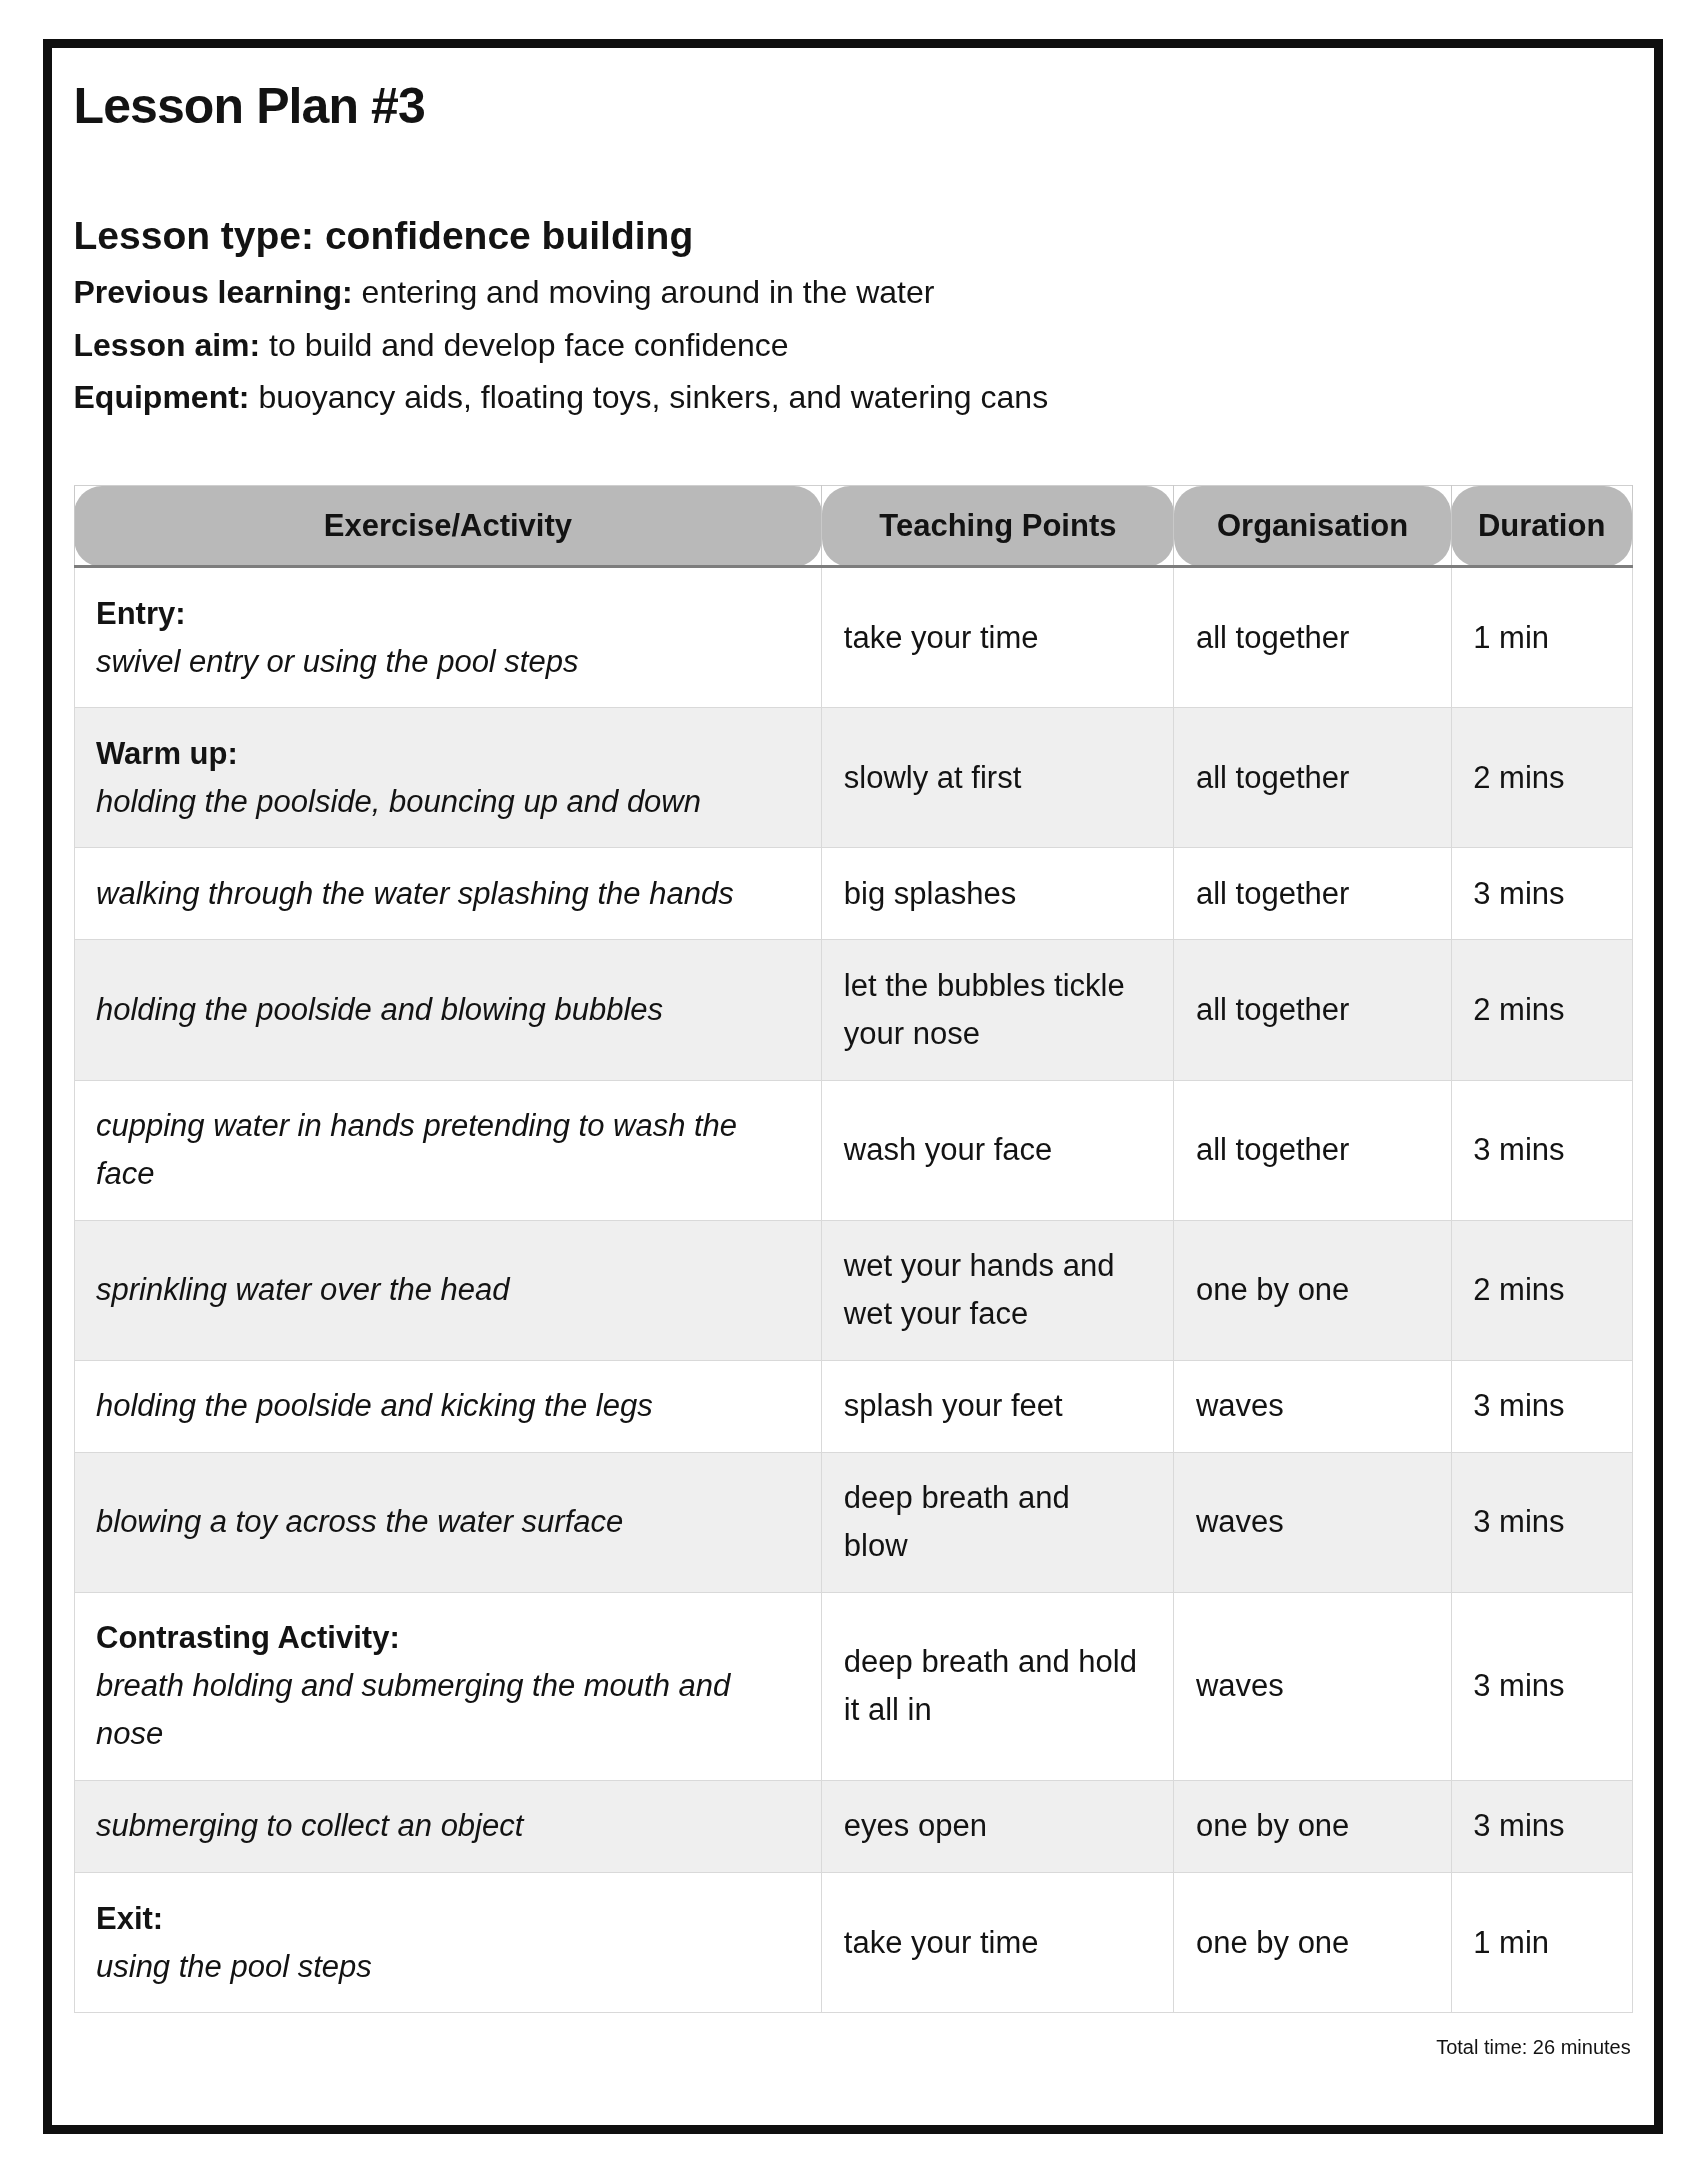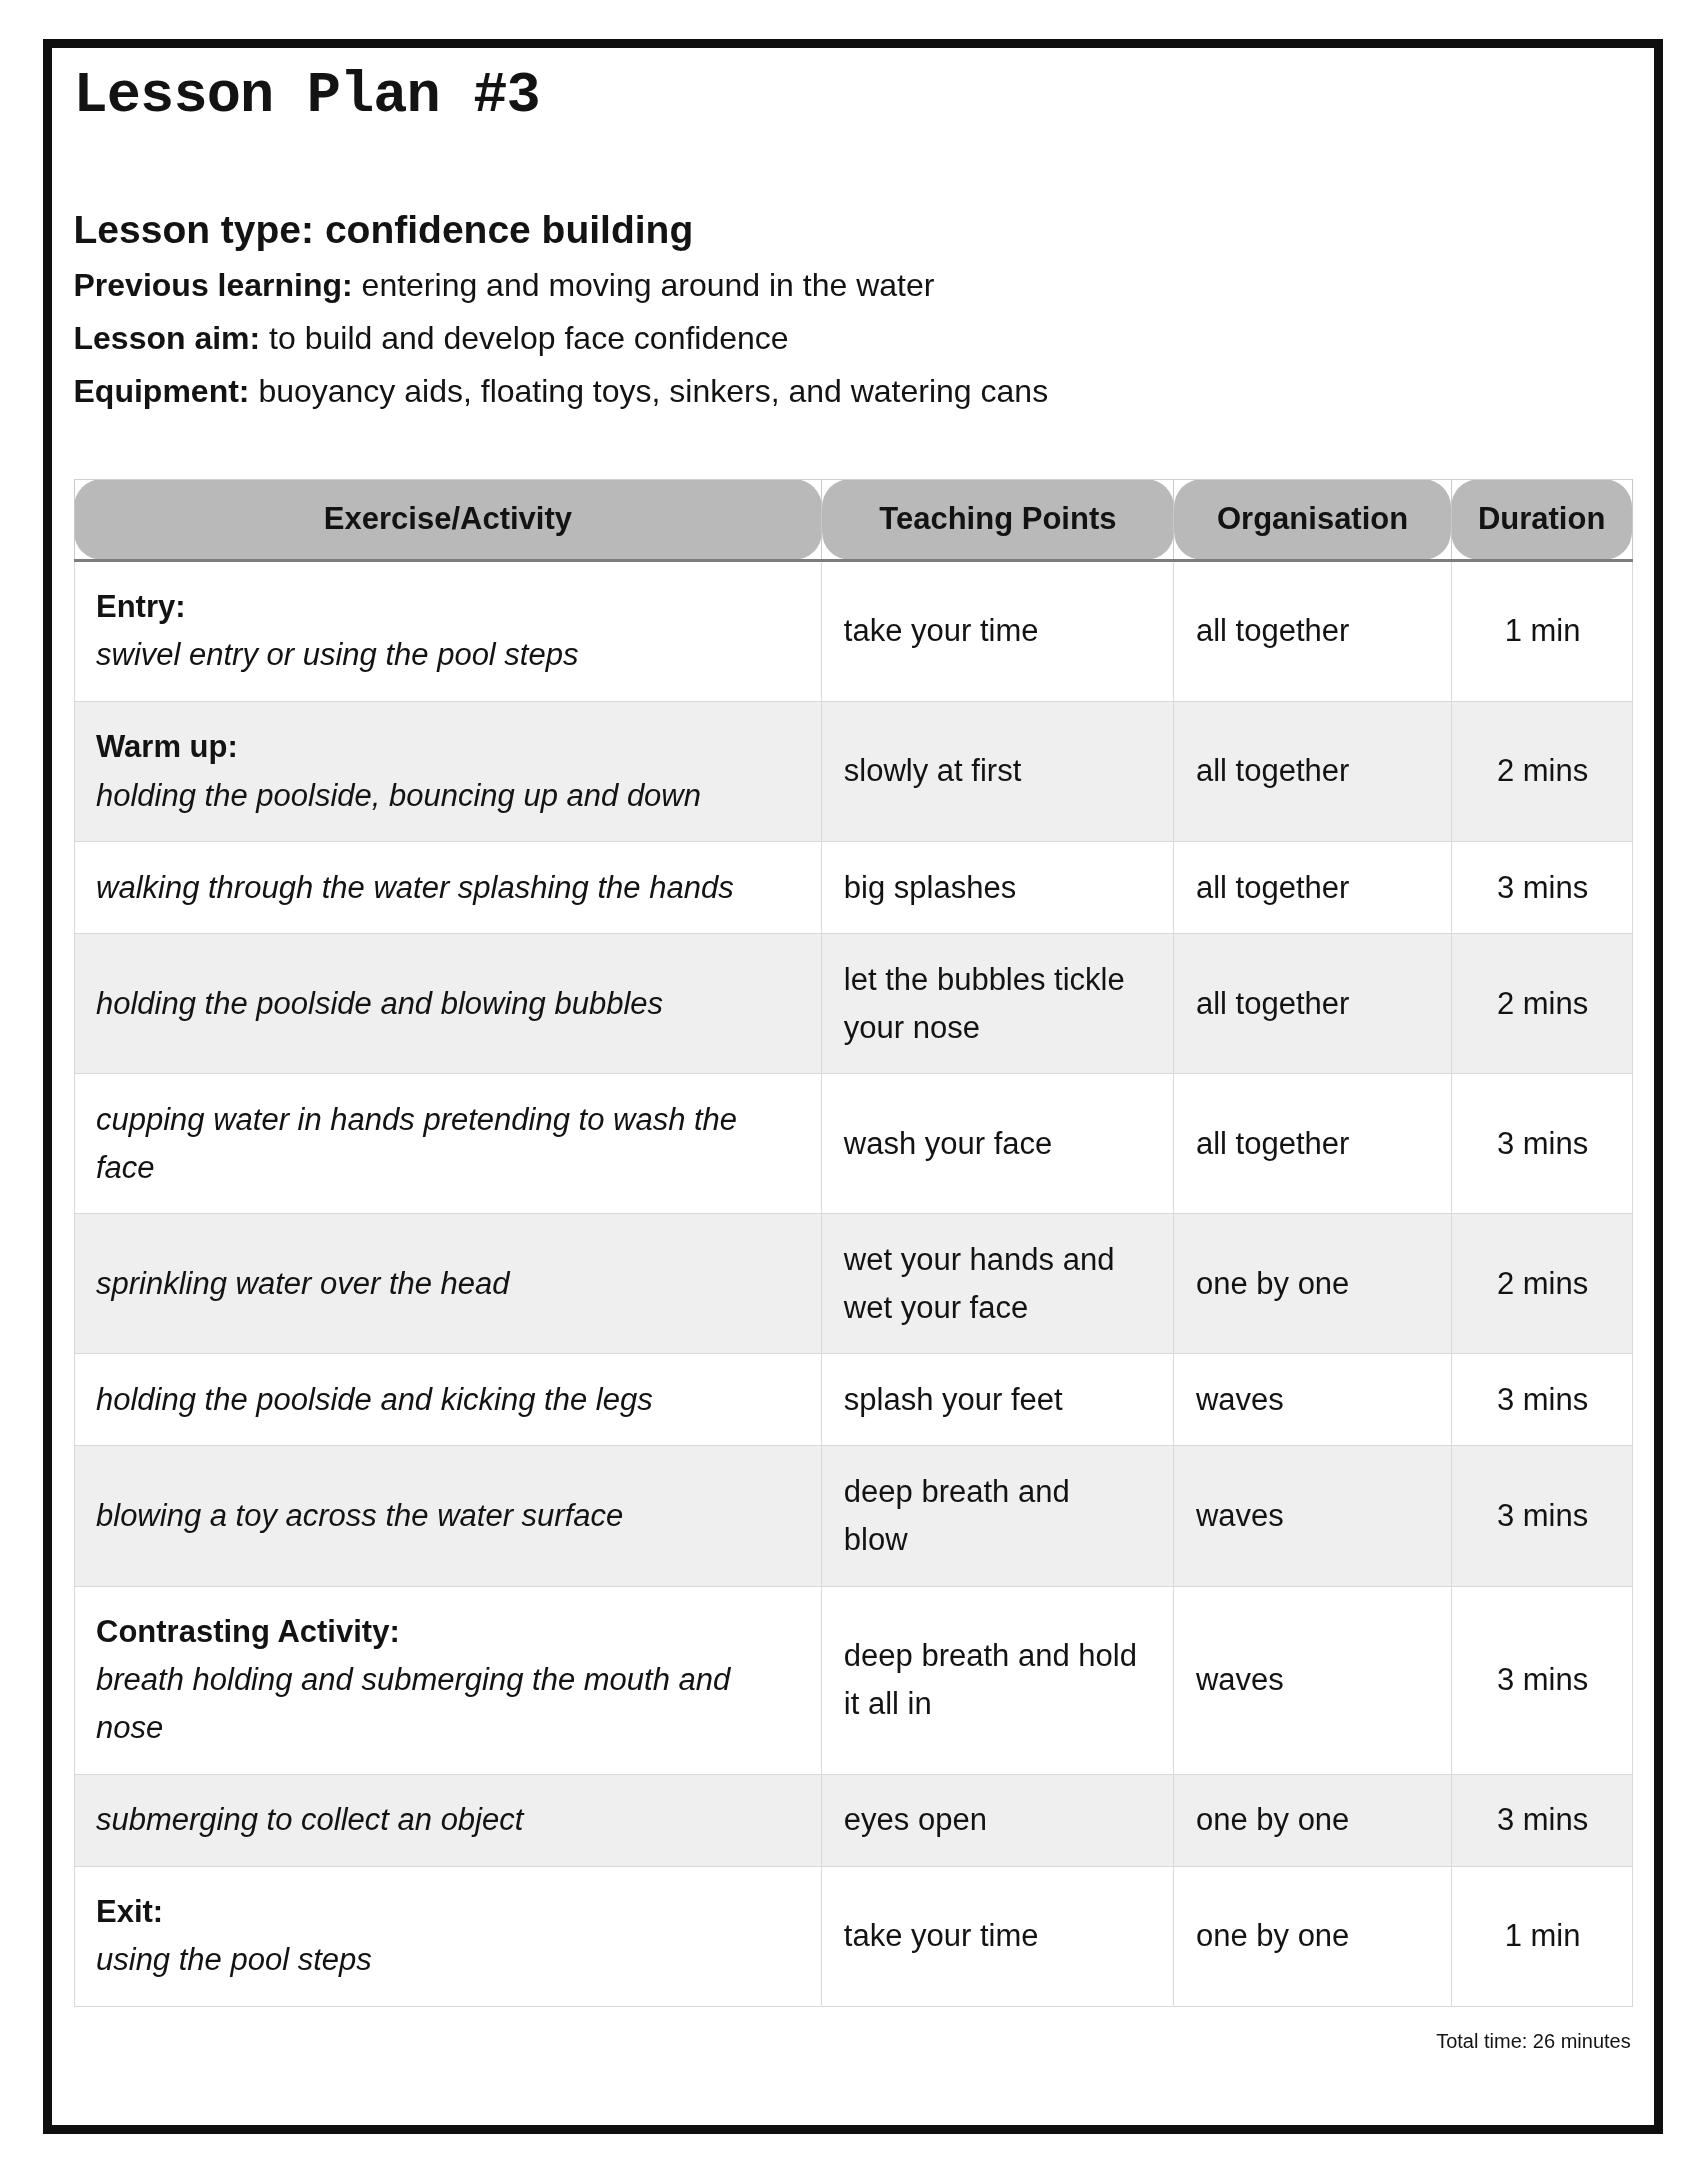--- a/index.html
+++ b/index.html
@@ -14,27 +14,26 @@
     position: absolute;
     left: 43px;
     top: 39px;
     width: 1620px;
     height: 2095px;
     border: 9px solid #0f0f0f;
     background: #ffffff;
     padding: 16px 21.5px 0 21.5px;
   }
   .doc-title {
-    font-size: 57px;
+    font-size: 50px;
     font-weight: 800;
     letter-spacing: -0.9px;
-    margin-top: 1px;
+    margin-top: 15px;
     margin-bottom: 79px;
     line-height: 1.1;
-    font-family: Liberation Mono, monospace;
   }
   .lesson-type {
     font-size: 39px;
     font-weight: 700;
     margin-bottom: 6px;
     line-height: 1.2;
   }
   .meta-line {
     font-size: 32px;
     line-height: 1.65;
@@ -65,21 +64,21 @@
   table.plan-table tbody td {
     font-size: 31px;
     line-height: 1.55;
     vertical-align: middle;
     padding: 21.5px 19.7px 21.5px 21.5px;
     border: 1.8px solid #d9d9d9;
     background: #ffffff;
   }
   table.plan-table tbody tr:nth-child(even) td { background: #efefef; }
   td.col-teaching, td.col-organisation { padding-left: 25px; }
-  td.col-duration { padding-left: 27px; white-space: nowrap; text-align: center; }
+  td.col-duration { padding-left: 27px; white-space: nowrap; }
   .section-label { font-weight: 700; }
   .activity-text { max-width: 645px; font-style: italic; }
   .teaching-text { max-width: 296px; }
   .table-footer {
     font-size: 20px;
     text-align: right;
     margin-top: 23px;
     padding-right: 1.8px;
   }
 </style>

